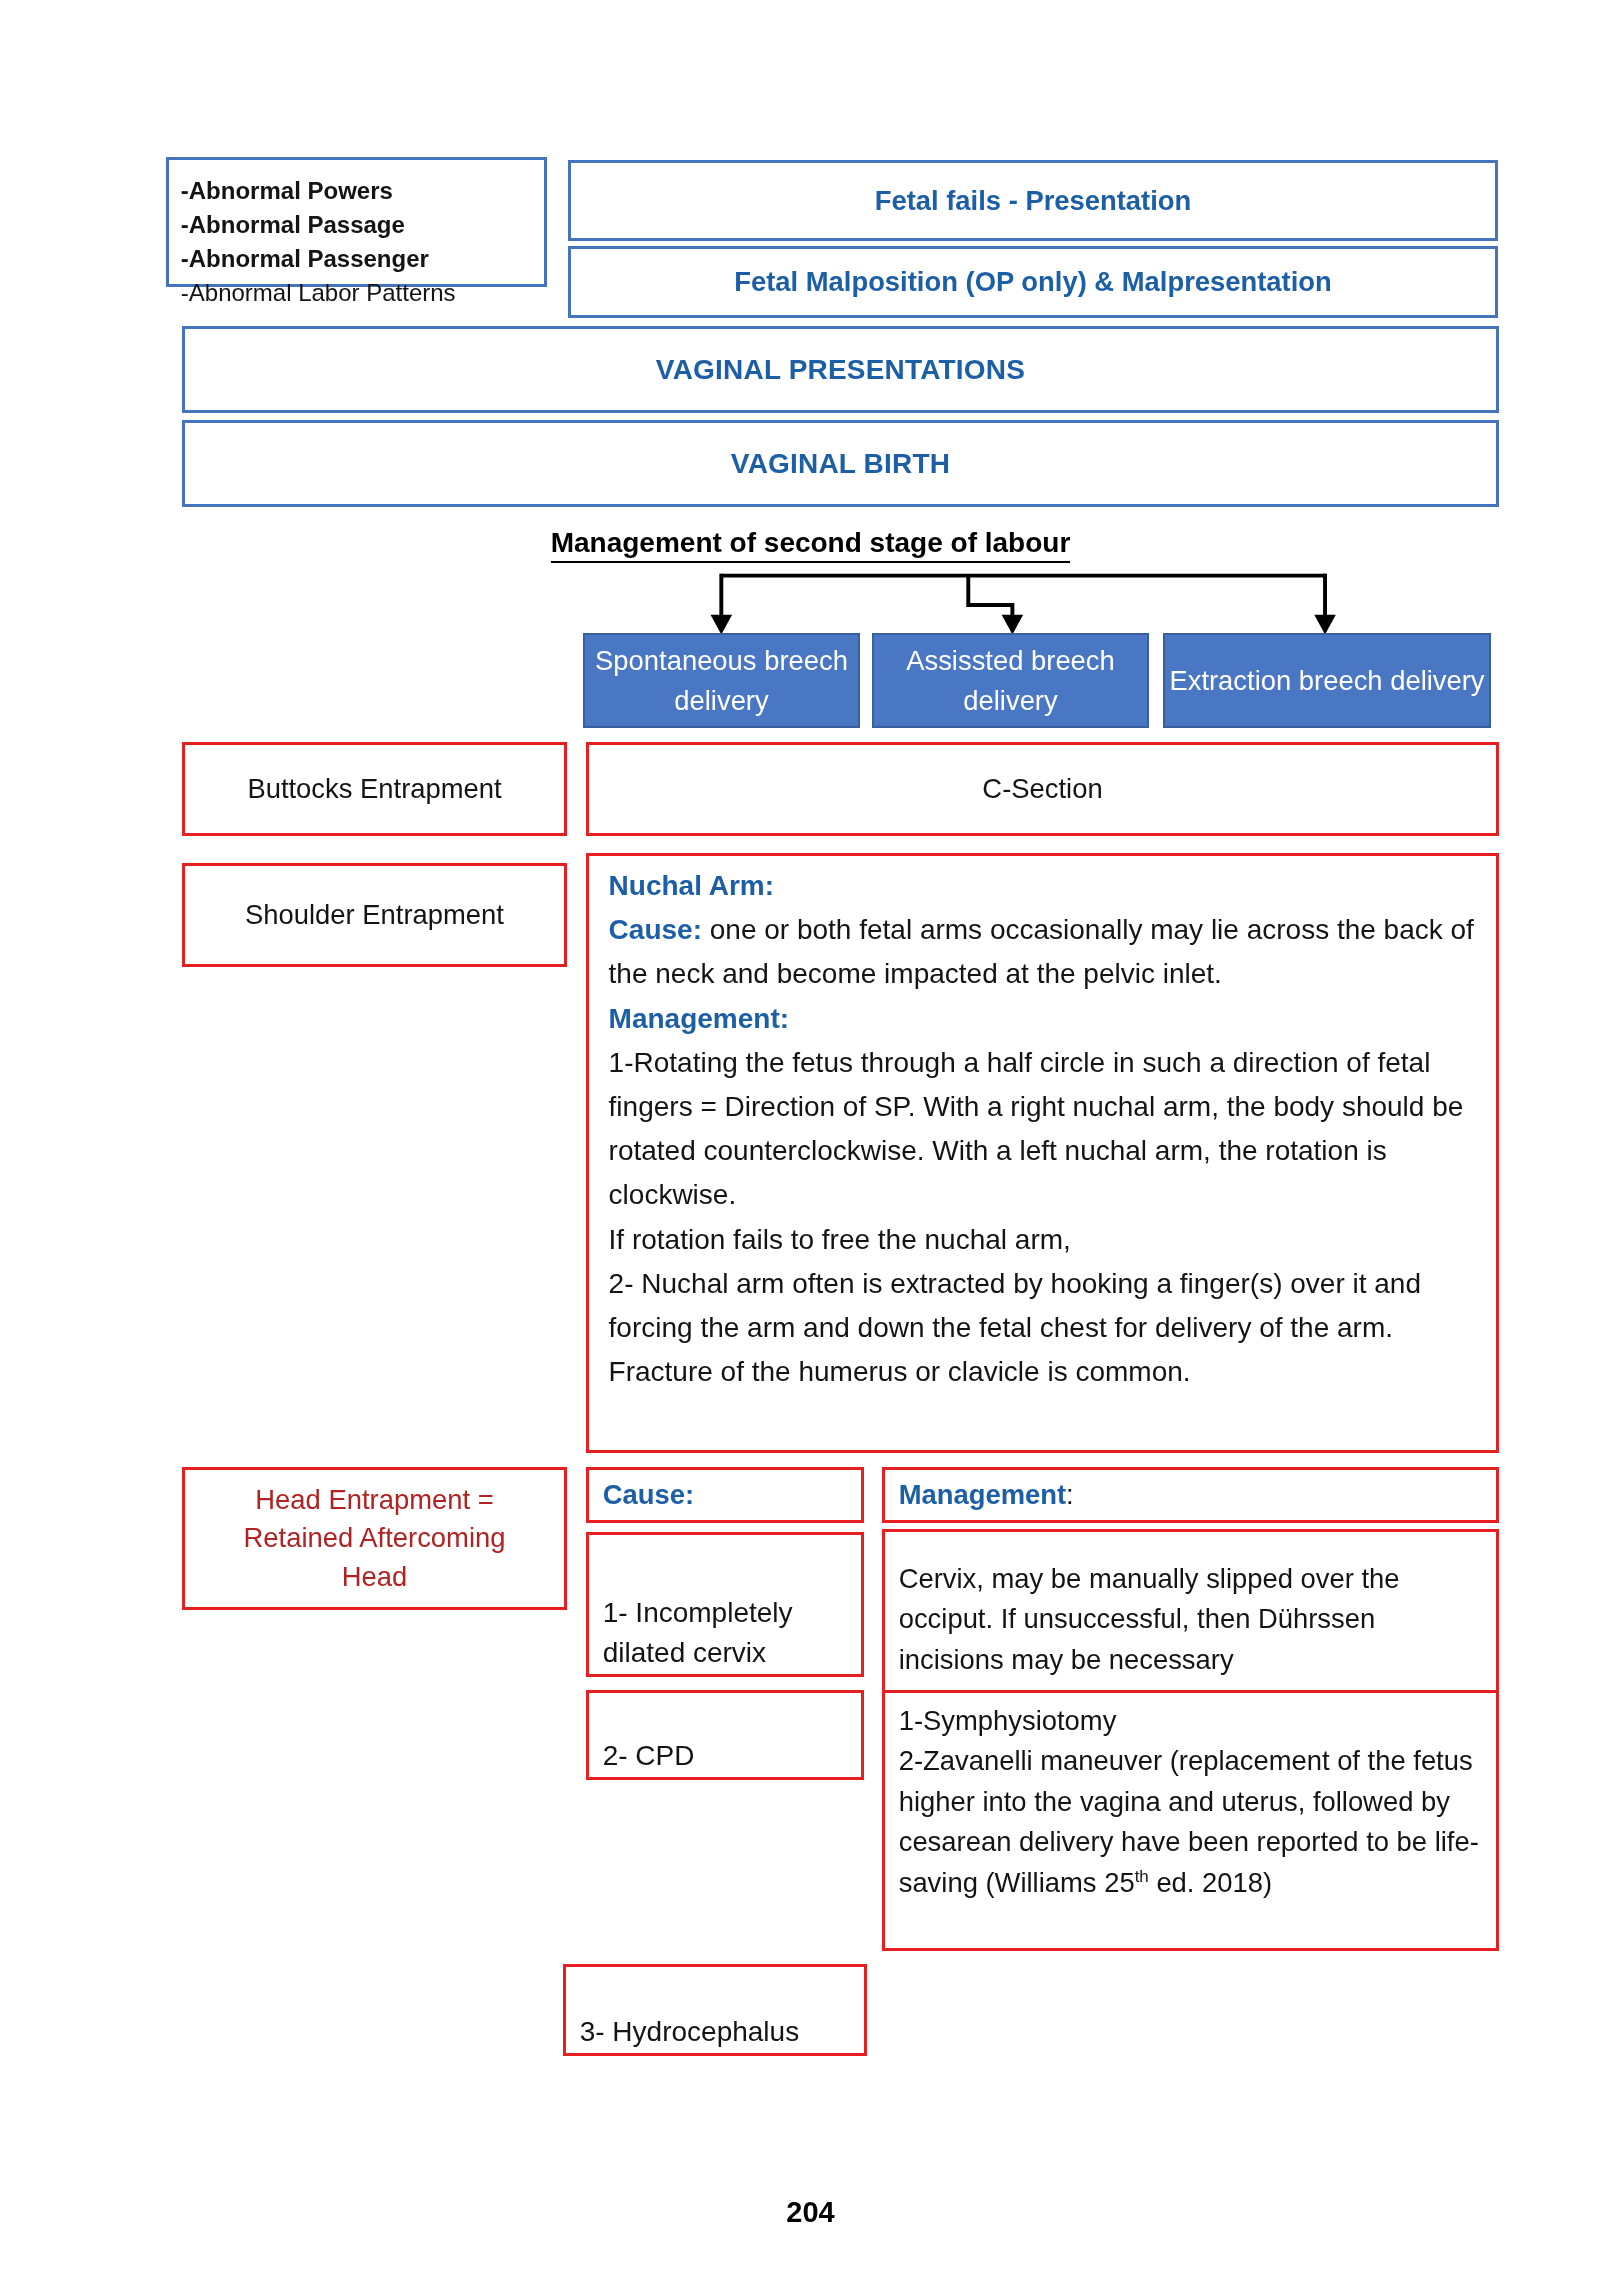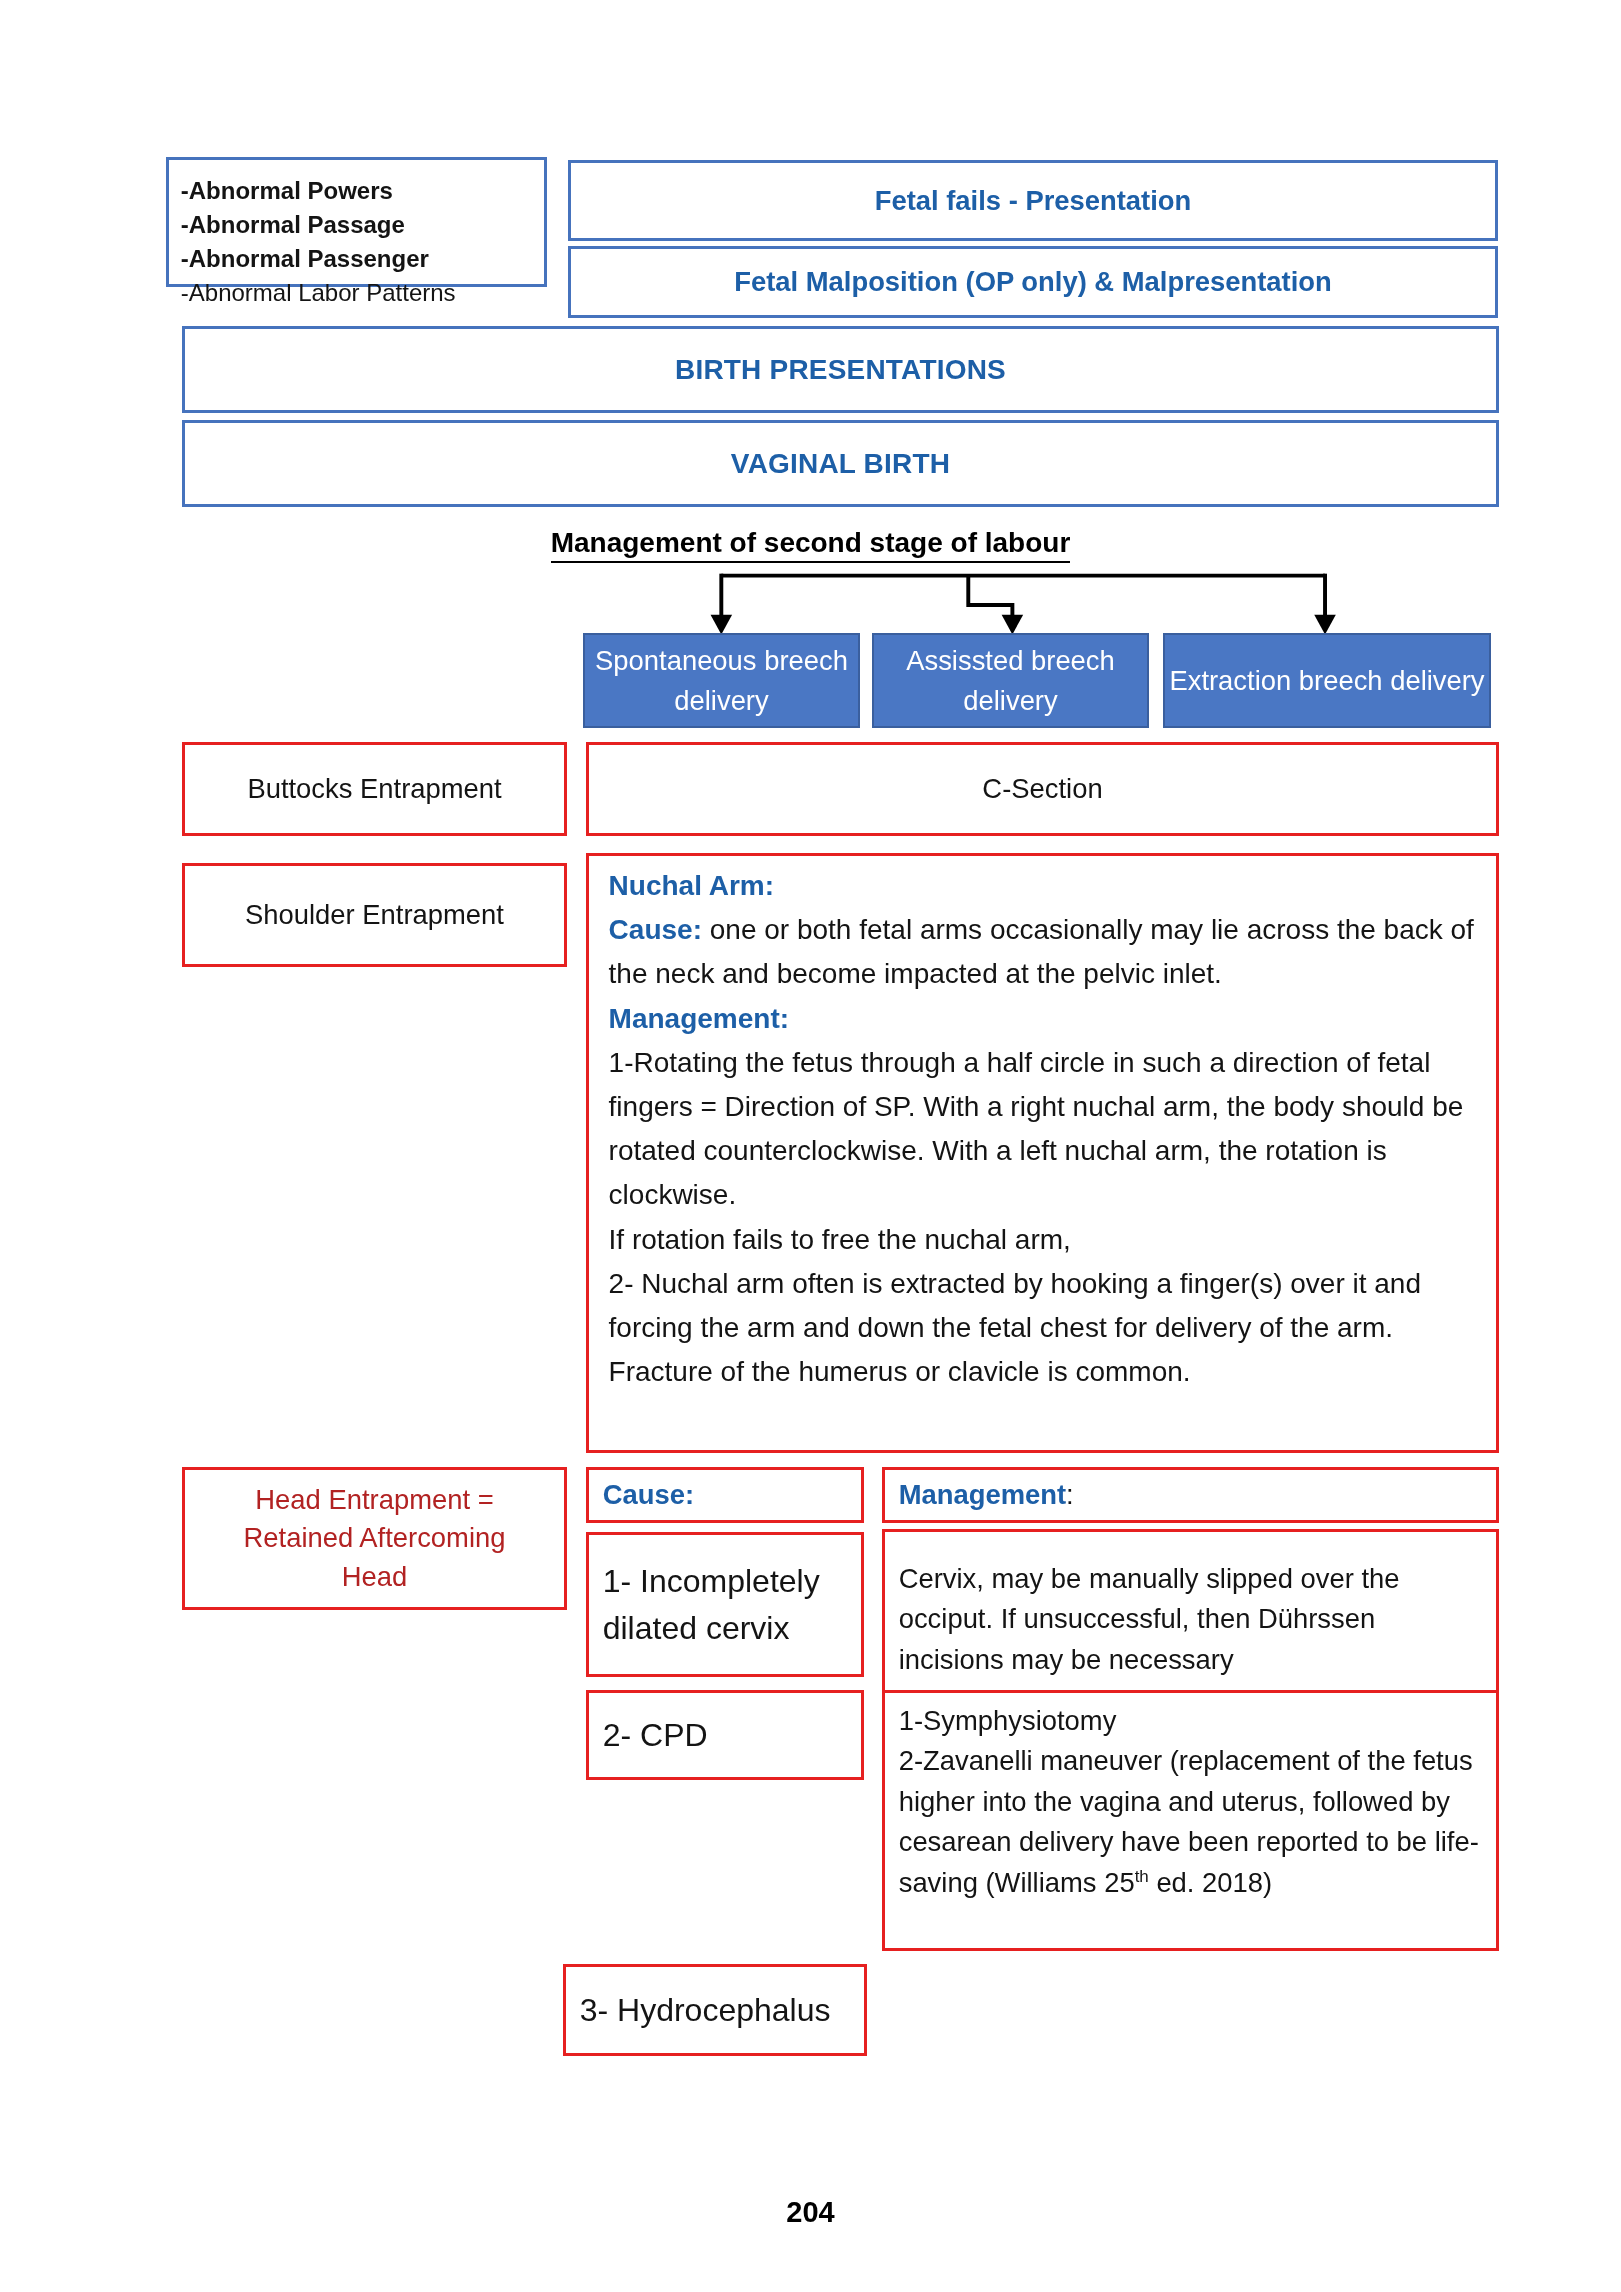--- a/index.html
+++ b/index.html
@@ -17,42 +17,42 @@
   .banner{font-size:28px;letter-spacing:0.2px;}
   .doc-title-wrap{width:1621px;text-align:center;}
   .doc-title{display:inline-block;font-size:28px;font-weight:bold;color:#000;
              border-bottom:2.9px solid #000;padding-bottom:2px;}
   .flownode{background:#4a77c4;border:2.9px solid #3a5f9e;color:#ffffff;font-size:27.4px;line-height:1.45;}
   .celltext{font-size:27.4px;}
   .nuchal{font-size:28px;line-height:1.58;padding:7.8px 19.6px;}
   .nuchal p{margin:0;}
   .darkred{color:#b22222;}
   .tbl-header{font-size:27.4px;padding-left:13.7px;}
-  .cause-cell{font-size:32px;padding-left:13.7px;line-height:1.45;}
+  .cause-cell{font-size:28px;padding-left:13.7px;line-height:1.45;align-items:flex-end;}
   .mgmt-cell{font-size:27.4px;line-height:1.48;padding:7.8px 13.7px;}
   .pageno{width:1621px;text-align:center;font-size:29px;font-weight:bold;color:#000;}
   sup{font-size:0.62em;}
   svg.connector{position:absolute;left:0;top:0;pointer-events:none;}
 </style>
 </head>
 <body>
 
 <div id="page">
 
   <div class="abs bluebox factors" style="left:166px;top:157px;width:381px;height:130px;">
     <div class="blk-bold">-Abnormal Powers</div>
     <div class="blk-bold">-Abnormal Passage</div>
     <div class="blk-bold">-Abnormal Passenger</div>
     <div>-Abnormal Labor Patterns</div>
   </div>
 
   <div class="abs bluebox center bluehead topic" style="left:568px;top:160px;width:930px;height:81px;">Fetal fails - Presentation</div>
   <div class="abs bluebox center bluehead topic" style="left:568px;top:246px;width:930px;height:72px;">Fetal Malposition (OP only) &amp; Malpresentation</div>
 
-  <div class="abs bluebox center bluehead banner" style="left:182px;top:326px;width:1317px;height:87px;">BIRTH PRESENTATIONS</div>
+  <div class="abs bluebox center bluehead banner" style="left:182px;top:326px;width:1317px;height:87px;">VAGINAL PRESENTATIONS</div>
   <div class="abs bluebox center bluehead banner" style="left:182px;top:420px;width:1317px;height:87px;">VAGINAL BIRTH</div>
 
   <div class="abs doc-title-wrap" style="left:0;top:527px;">
     <span class="doc-title">Management of second stage of labour</span>
   </div>
 
   <svg class="connector" width="1621" height="2293" viewBox="0 0 1654 2339">
     <path d="M736 587 H1352" stroke="#000" stroke-width="4" fill="none"></path>
     <path d="M736 585 V629" stroke="#000" stroke-width="4" fill="none"></path>
     <path d="M1352 585 V629" stroke="#000" stroke-width="4" fill="none"></path>

